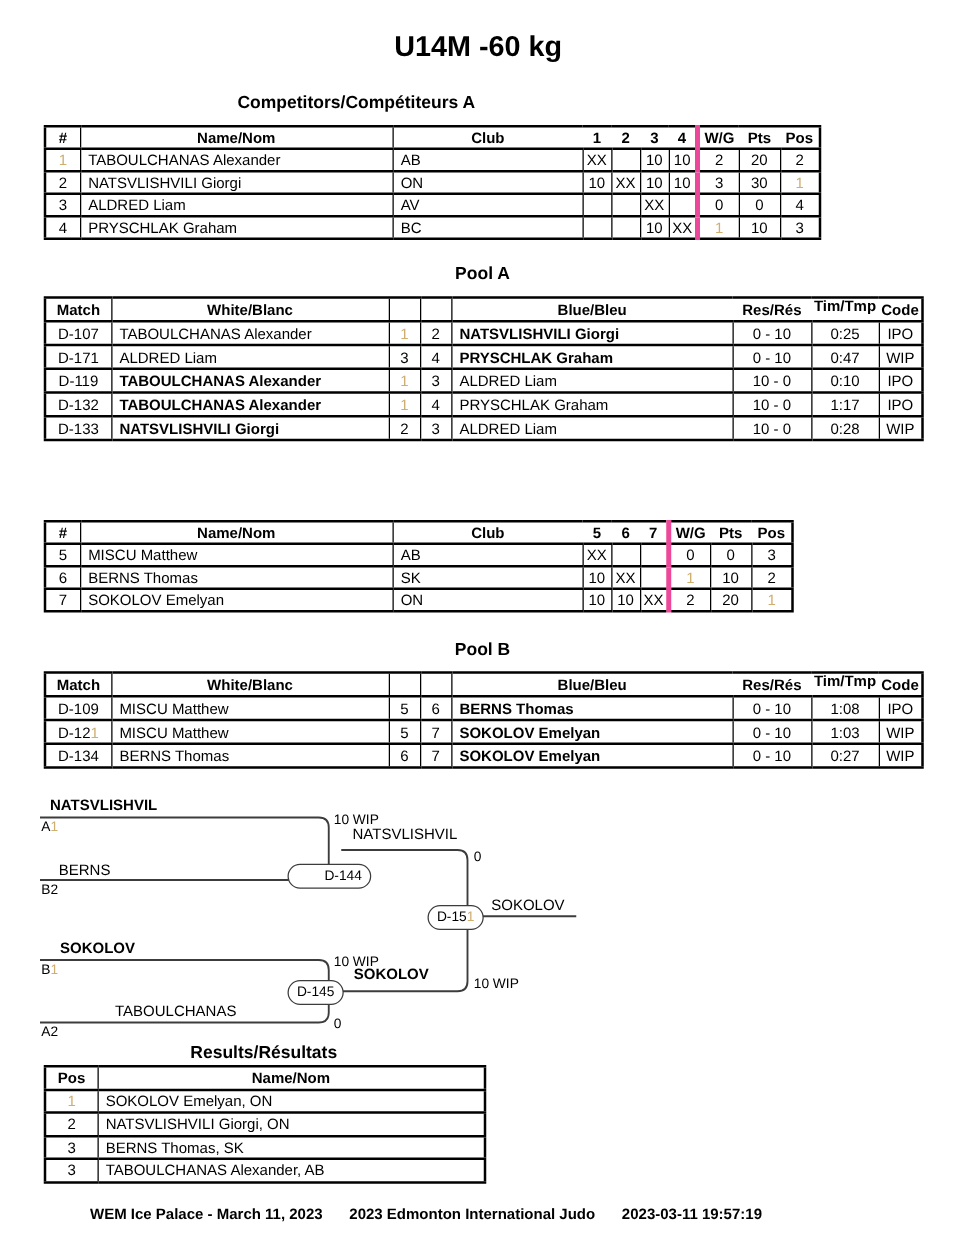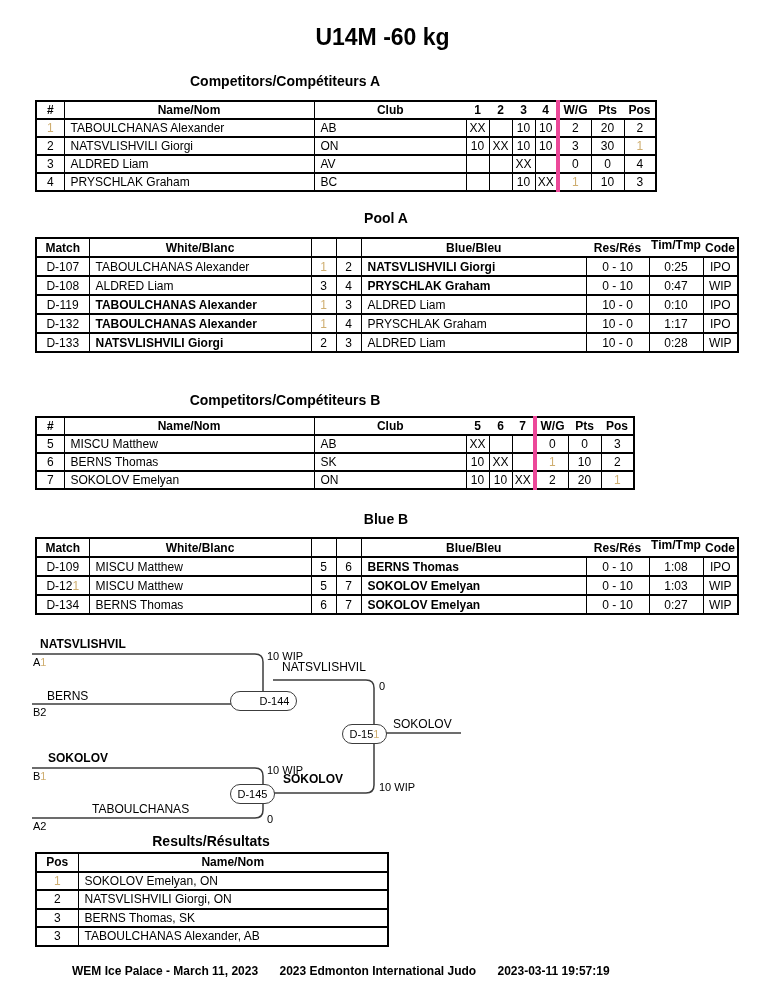--- a/index.html
+++ b/index.html
@@ -149,21 +149,21 @@
           <td class="c">D-107</td>
           <td class="l">TABOULCHANAS Alexander</td>
           <td class="c"><span class="t1">1</span></td>
           <td class="c">2</td>
           <td class="l b">NATSVLISHVILI Giorgi</td>
           <td class="c">0 - 10</td>
           <td class="c">0:25</td>
           <td class="c">IPO</td>
         </tr>
         <tr>
-          <td class="c">D-108</td>
+          <td class="c">D-171</td>
           <td class="l">ALDRED Liam</td>
           <td class="c">3</td>
           <td class="c">4</td>
           <td class="l b">PRYSCHLAK Graham</td>
           <td class="c">0 - 10</td>
           <td class="c">0:47</td>
           <td class="c">WIP</td>
         </tr>
         <tr>
           <td class="c">D-119</td>
@@ -191,21 +191,20 @@
           <td class="c">2</td>
           <td class="c">3</td>
           <td class="l">ALDRED Liam</td>
           <td class="c">10 - 0</td>
           <td class="c">0:28</td>
           <td class="c">WIP</td>
         </tr>
       </tbody>
   </table>
 
-  <div class="sec-title" style="top:392px;left:35px;width:500px;">Competitors/Compétiteurs B</div>
   <table class="comp" id="tblB" style="top:416px;left:35px;width:598px;">
     <colgroup>
         <col style="width:28px">
         <col style="width:250px">
         <col style="width:152px">
       <col style="width:23px">
         <col style="width:23px">
         <col style="width:23px">
       <col style="width:33px">
         <col style="width:33px">
@@ -252,21 +251,21 @@
           <td class="c">10</td>
           <td class="c">10</td>
           <td class="c">XX</td>
           <td class="c wg">2</td>
           <td class="c">20</td>
           <td class="c"><span class="t1">1</span></td>
         </tr>
       </tbody>
   </table>
 
-  <div class="sec-title" style="top:511px;left:35px;width:702px;">Blue B</div>
+  <div class="sec-title" style="top:511px;left:35px;width:702px;">Pool B</div>
   <table class="pool" id="tblPB" style="top:537px;left:35px;width:702px;">
     <colgroup>
         <col style="width:53px">
         <col style="width:222px">
         <col style="width:25px">
         <col style="width:25px">
       <col style="width:225px">
         <col style="width:63px">
         <col style="width:54px">
         <col style="width:35px">

